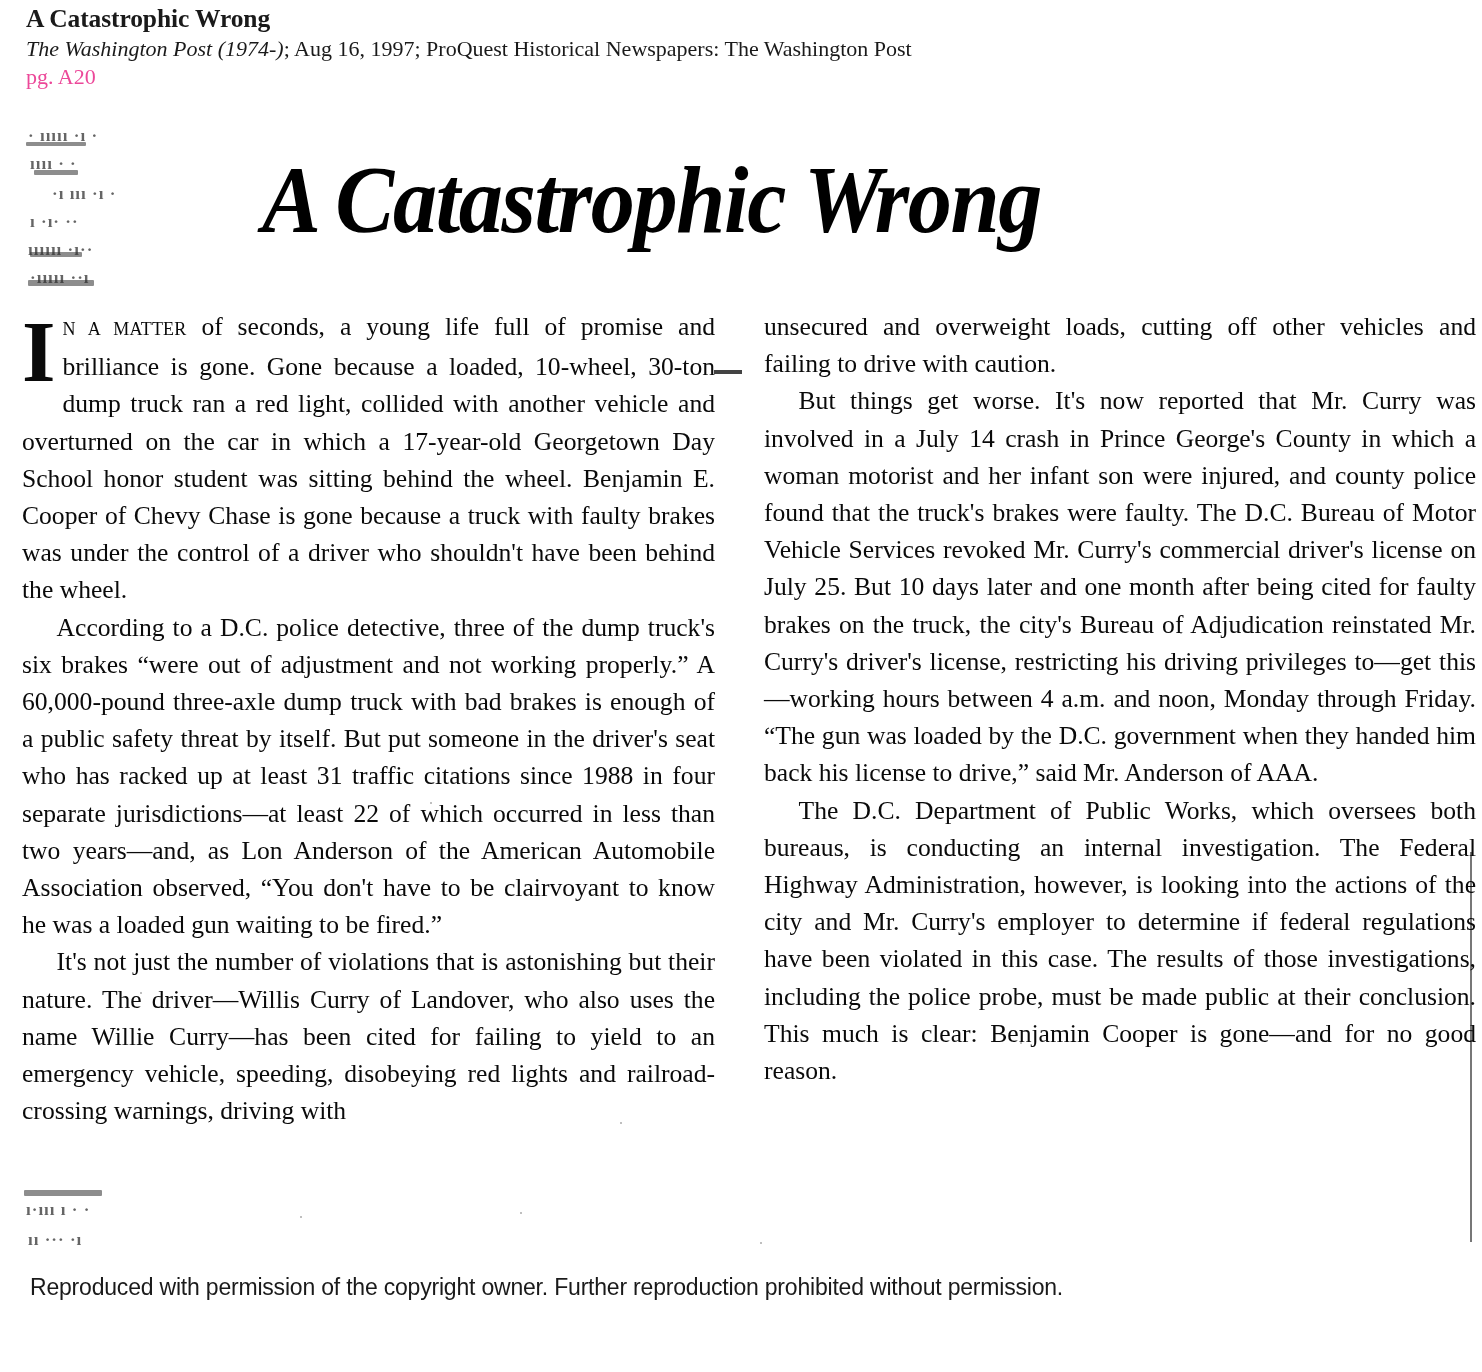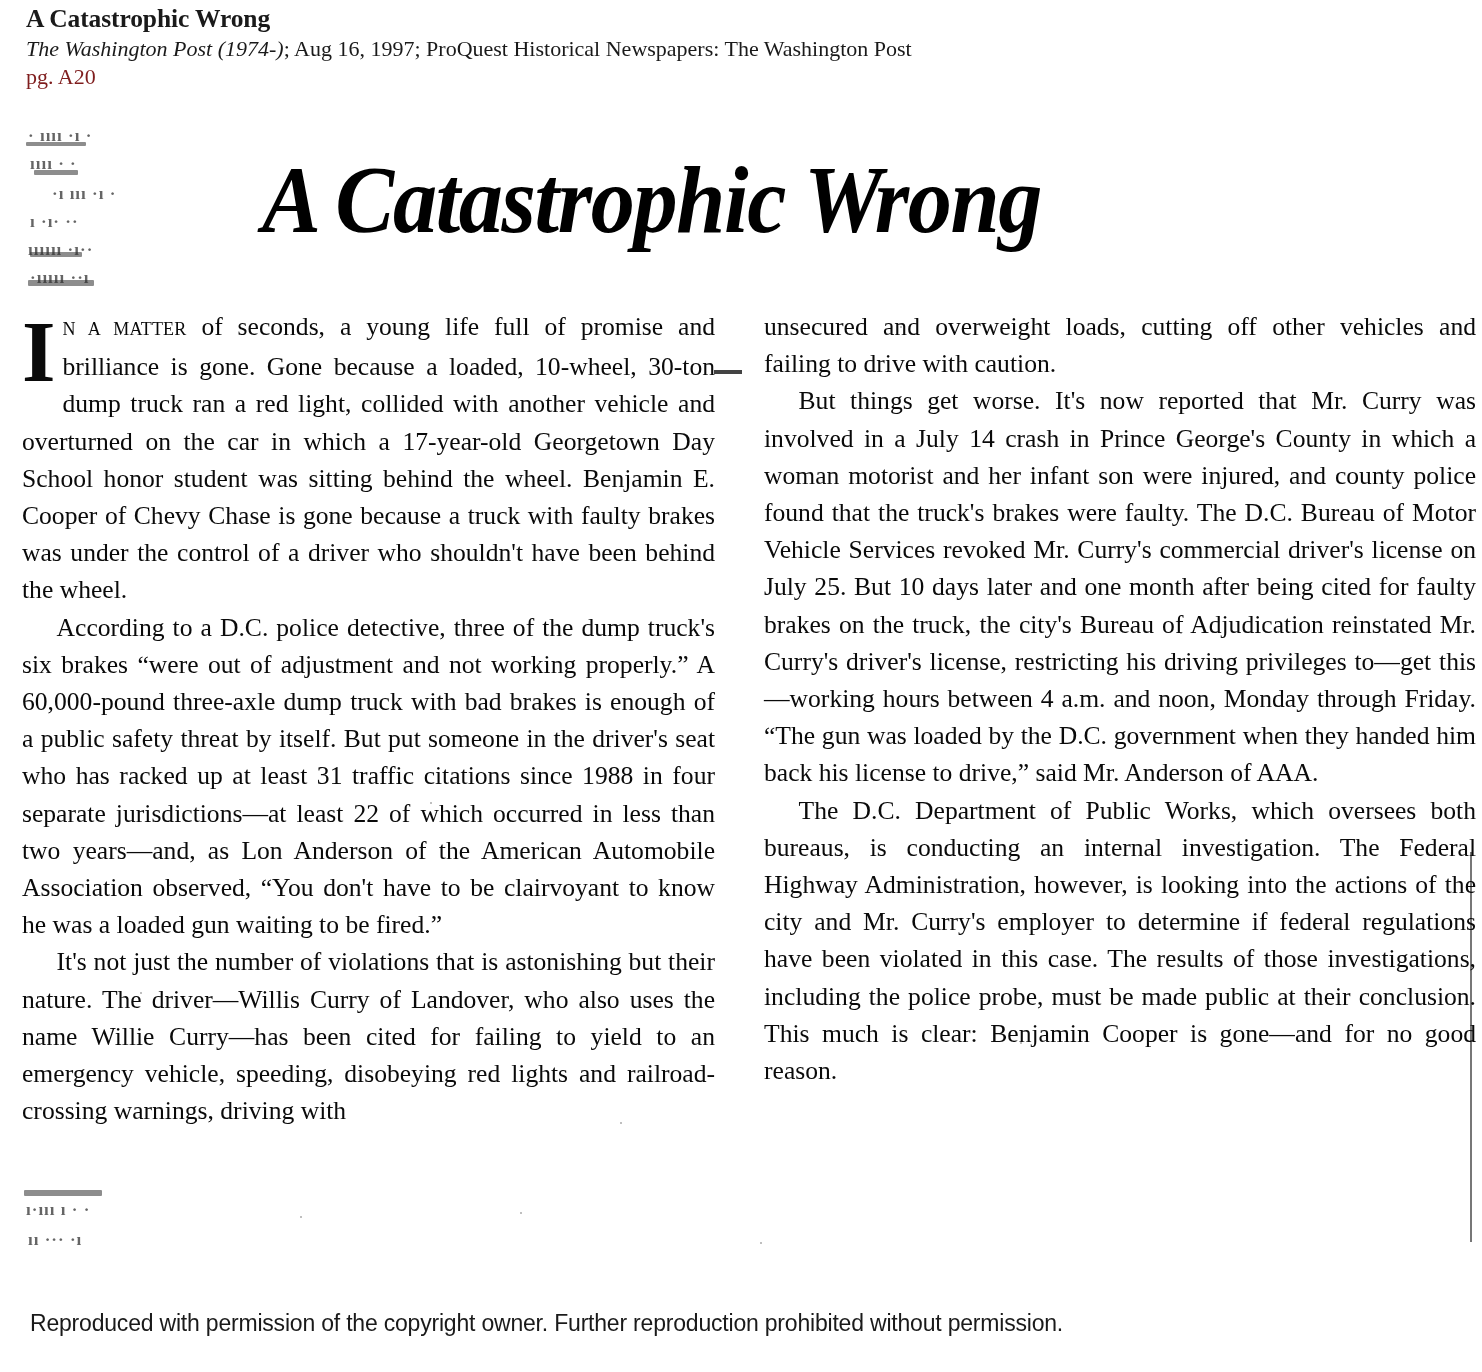--- a/index.html
+++ b/index.html
@@ -36,21 +36,21 @@
     line-height: 28px;
     color: #1a1a1a;
     margin-top: 1px;
   }
   .pq-cite .pq-pub {
     font-style: italic;
   }
   .pq-page {
     font-size: 22px;
     line-height: 27px;
-    color: #7f1d1d;
+    color: #ec4899;
   }
 
   
   .scan {
     position: absolute;
     left: 0;
     top: 112px;
     width: 1482px;
     height: 1150px;
   }
@@ -171,21 +171,20 @@
   .footer {
     position: absolute;
     left: 30px;
     top: 1272px;
     width: 1420px;
     font-family: "Liberation Sans", "DejaVu Sans", sans-serif;
     font-size: 23px;
     line-height: 30px;
     color: #1a1a1a;
     letter-spacing: -0.2px;
-    margin-top: 36px;
   }
 </style>
 </head>
 <body>
 
 <div class="pq-header">
   <div class="pq-title">A Catastrophic Wrong</div>
   <div class="pq-cite"><span class="pq-pub">The Washington Post (1974-)</span><span>; Aug 16, 1997; ProQuest Historical Newspapers: The Washington Post</span></div>
   <div class="pq-page">pg. A20</div>
 </div>
@@ -203,21 +202,21 @@
     <p>It's not just the number of violations that is astonishing but their nature. The driver—Willis Curry of Landover, who also uses the name Willie Curry—has been cited for failing to yield to an emergency vehicle, speeding, disobeying red lights and railroad-crossing warnings, driving with</p>
   </div>
 
   <div class="col col-right">
     <p class="nohang">unsecured and overweight loads, cutting off other vehicles and failing to drive with caution.</p>
     <p>But things get worse. It's now reported that Mr. Curry was involved in a July 14 crash in Prince George's County in which a woman motorist and her infant son were injured, and county police found that the truck's brakes were faulty. The D.C. Bureau of Motor Vehicle Services revoked Mr. Curry's commercial driver's license on July 25. But 10 days later and one month after being cited for faulty brakes on the truck, the city's Bureau of Adjudication reinstated Mr. Curry's driver's license, restricting his driving privileges to—get this—working hours between 4 a.m. and noon, Monday through Friday. “The gun was loaded by the D.C. government when they handed him back his license to drive,” said Mr. Anderson of AAA.</p>
     <p>The D.C. Department of Public Works, which oversees both bureaus, is conducting an internal investigation. The Federal Highway Administration, however, is looking into the actions of the city and Mr. Curry's employer to determine if federal regulations have been violated in this case. The results of those investigations, including the police probe, must be made public at their conclusion. This much is clear: Benjamin Cooper is gone—and for no good reason.</p>
   </div>
 
   <div class="artifacts">
-    <div class="frag" style="left:28px; top:14px;">· ıııı ·ı ·</div>
+    <div class="frag" style="left:28px; top:14px;">· ııııı ·ı ·</div>
     <div class="frag" style="left:30px; top:42px;">ıııı · ·</div>
     <div class="frag" style="left:52px; top:72px;">·ı ııı ·ı ·</div>
     <div class="frag" style="left:30px; top:100px;text-align:center;">ı ·ı· ··</div>
     <div class="frag" style="left:28px; top:128px;">ıııııı ·ı··</div>
     <div class="frag" style="left:30px; top:156px;">·ııııı ··ı</div>
     <div class="frag" style="left:26px; top:1088px;">ı·ııı ı · ·</div>
     <div class="frag" style="left:28px; top:1118px;">ıı ··· ·ı</div>
 
     <div class="smudge" style="left:26px; top:30px; width:60px; height:4px;"></div>
     <div class="smudge" style="left:34px; top:58px; width:44px; height:5px;"></div>

